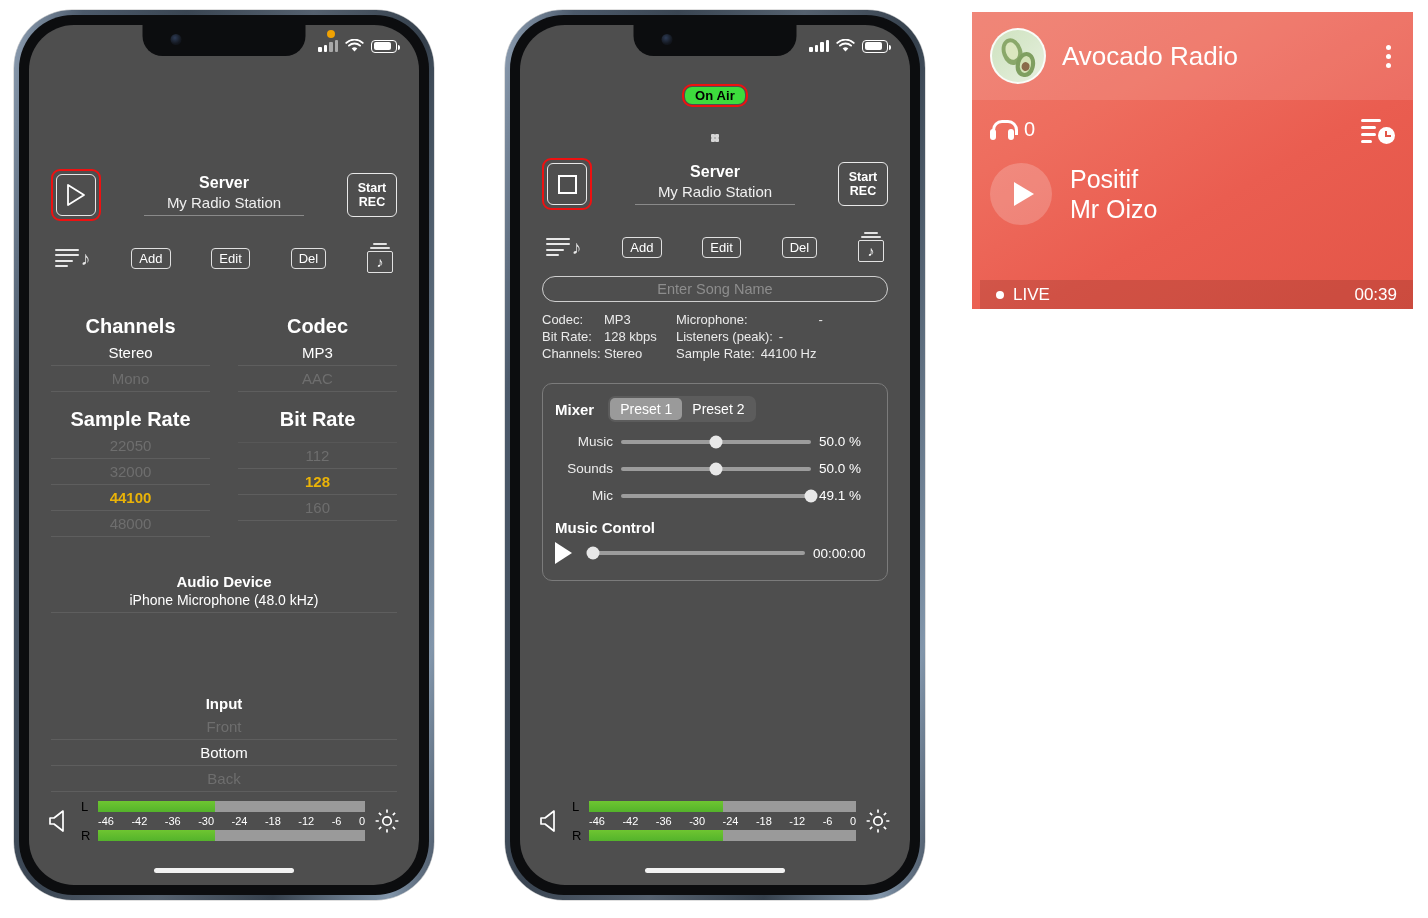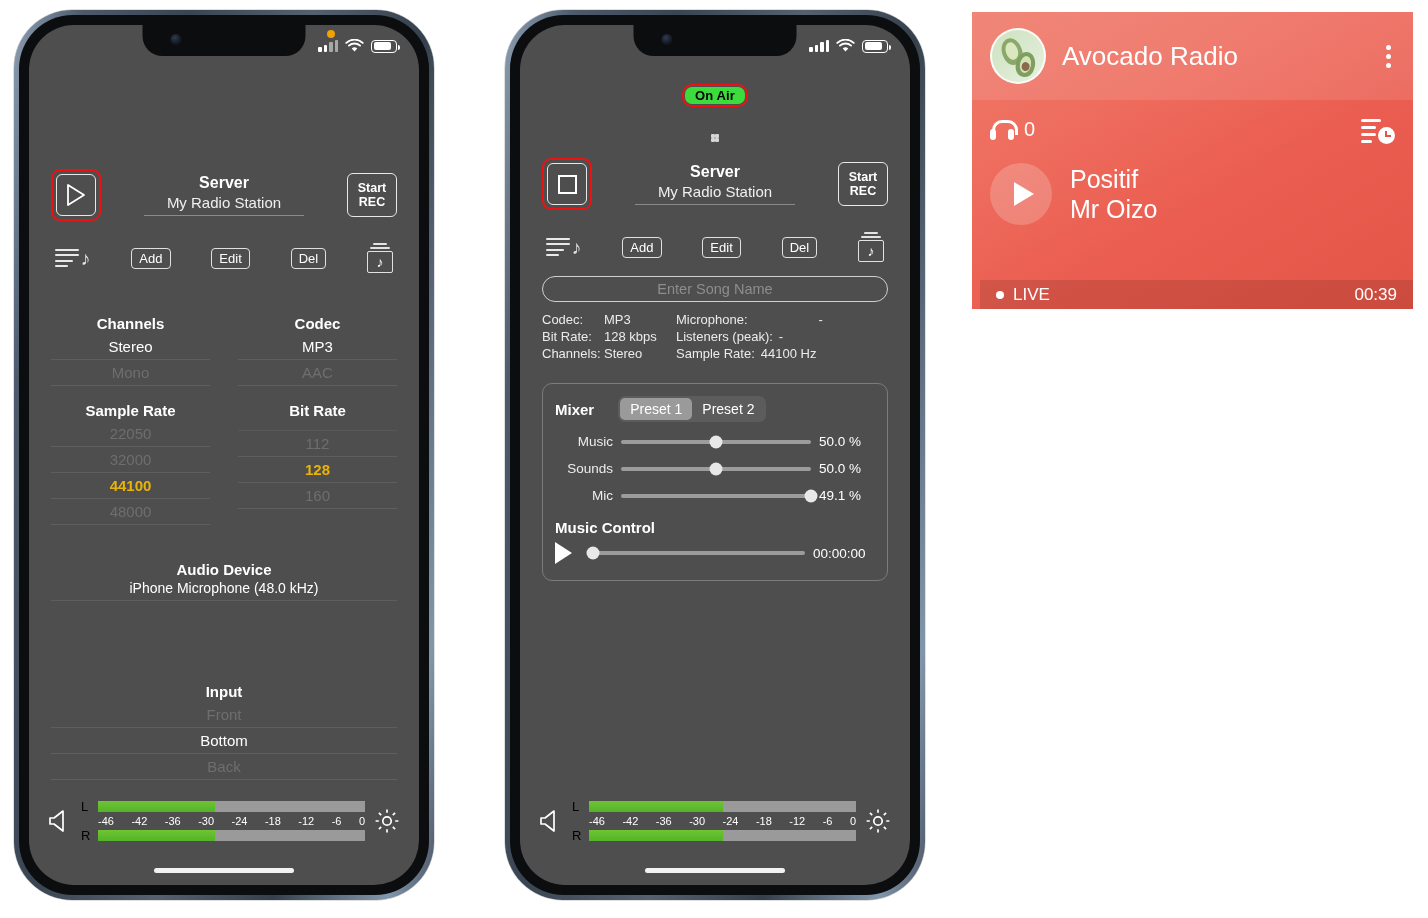--- a/index.html
+++ b/index.html
@@ -144,39 +144,39 @@
   .infogrid {
     margin-top: 10px; display:grid; grid-template-columns: 62px 72px 1fr;
     row-gap: 2px; font-size: 13px; color:#ebebeb;
   }
   .infogrid .right { grid-column: 3; }
   .ig2 { display:grid; grid-template-columns: auto 1fr; column-gap: 6px;}
 
   .mixer {
     margin-top: 22px; border:1px solid #7b7b7b; border-radius: 10px; padding: 12px 12px 16px;
   }
-  .mixer-head { display:flex; align-items:center; gap: 24px; }
+  .mixer-head { display:flex; align-items:center; gap: 14px; }
   .mixer-title { font-weight:700; font-size:15px; }
   .segctl { display:flex; background:#5c5c5c; border-radius:7px; padding:2px; }
   .segctl div { font-size:14px; padding: 3px 10px; border-radius:5px; color:#fff; }
   .segctl div.sel { background:#9a9a9a; }
 
   .slider-row { display:grid; grid-template-columns: 58px 1fr 56px; align-items:center; gap:8px; margin-top: 12px; }
   .slider-row .lab { font-size:13.5px; text-align:right; color:#ececec;}
   .track { position:relative; height: 4px; background:#9c9c9c; border-radius:2px; }
   .track .knob { position:absolute; top:50%; transform:translate(-50%,-50%); width:13px;height:13px;border-radius:50%;background:#e8e8e8; }
   .val { font-size:13.5px; }
 
   .mc-title { font-weight:700; font-size:15px; margin-top:16px; }
   .mc-row { display:grid; grid-template-columns: 28px 1fr 62px; align-items:center; gap:8px; margin-top:6px;}
   .mc-tri { width:0;height:0;border-left:17px solid #fff;border-top:11px solid transparent;border-bottom:11px solid transparent; }
 
   
   .pickers { display:grid; grid-template-columns: 1fr 1fr; column-gap: 28px; margin-top: 40px; }
-  .pick-title { text-align:center; font-weight:700; font-size:15px; }
+  .pick-title { text-align:center; font-weight:700; font-size:20px; }
   .pick-list { margin-top: 2px; }
   .pick-item {
     text-align:center; font-size:15px; padding: 4px 0;
     border-bottom: 1px solid #5e5e5e; color:#6e6e6e;
   }
   .pick-item.sel { color:#eab308; font-weight:700; }
   .pick-item.cur { color:#fff; font-weight:400; }
   .pick-item.cut { overflow:hidden; height: 10px; padding:0; line-height:0; opacity:.55;}
   .pick-item.cut span { display:block; transform: translateY(-9px); }
   .pick-item.nb { border-bottom: none; }

